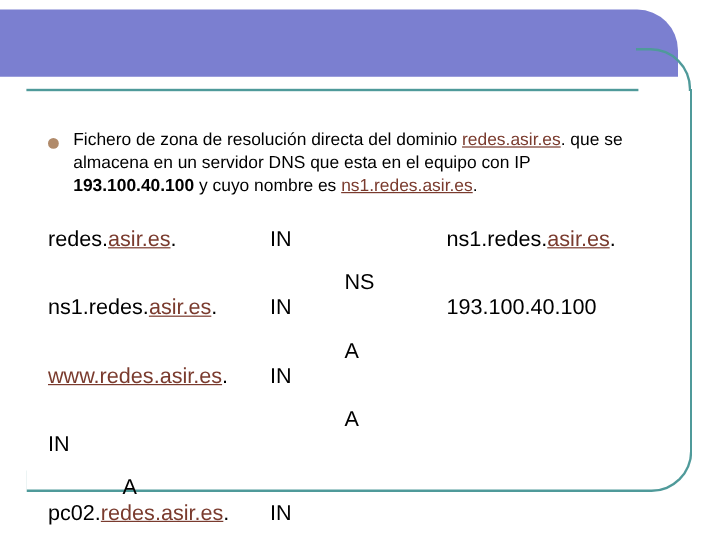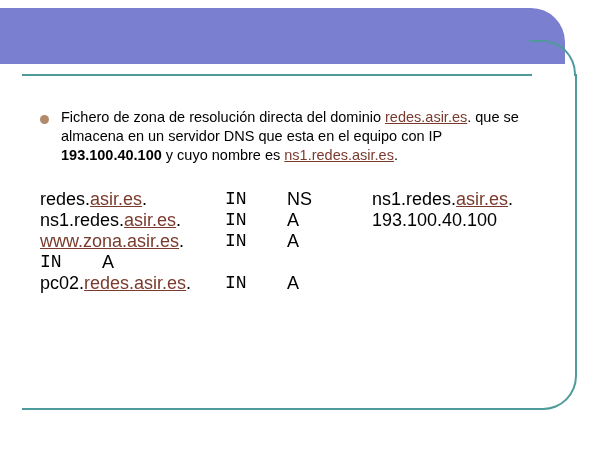--- a/index.html
+++ b/index.html
@@ -100,22 +100,22 @@
     margin-top: 24px;
     font-size: 18px;
     line-height: 21px;
     color: #000000;
   }
   .zrow {
     display: flex;
     white-space: pre;
   }
   .col-name { width: 185px; }
-  .col-class { width: 62px; font-family: Liberation Mono, monospace; }
-  .col-type { width: 85px; }
+  .col-class { width: 62px; }
+  .col-type { width: 85px; margin-top: 36px; }
   .col-value { width: 180px; }
   .lnk {
     color: #7a3b2e;
     text-decoration: underline;
   }
   .plain { color: #000000; text-decoration: none; }
 </style>
 </head>
 <body>
 
@@ -145,21 +145,21 @@
       </div>
 
       <div class="zrow">
         <span class="col-name"><span class="plain">ns1.redes.</span><span class="lnk">asir.es</span><span class="plain">.</span></span>
         <span class="col-class">IN</span>
         <span class="col-type">A</span>
         <span class="col-value"><span class="plain">193.100.40.100</span></span>
       </div>
 
       <div class="zrow">
-        <span class="col-name"><span class="lnk">www.zona.asir.es</span><span class="plain">.</span></span>
+        <span class="col-name"><span class="lnk">www.redes.asir.es</span><span class="plain">.</span></span>
         <span class="col-class">IN</span>
         <span class="col-type">A</span>
       </div>
 
       <div class="zrow">
         <span class="col-class">IN</span>
         <span class="col-type">A</span>
       </div>
 
       <div class="zrow">

